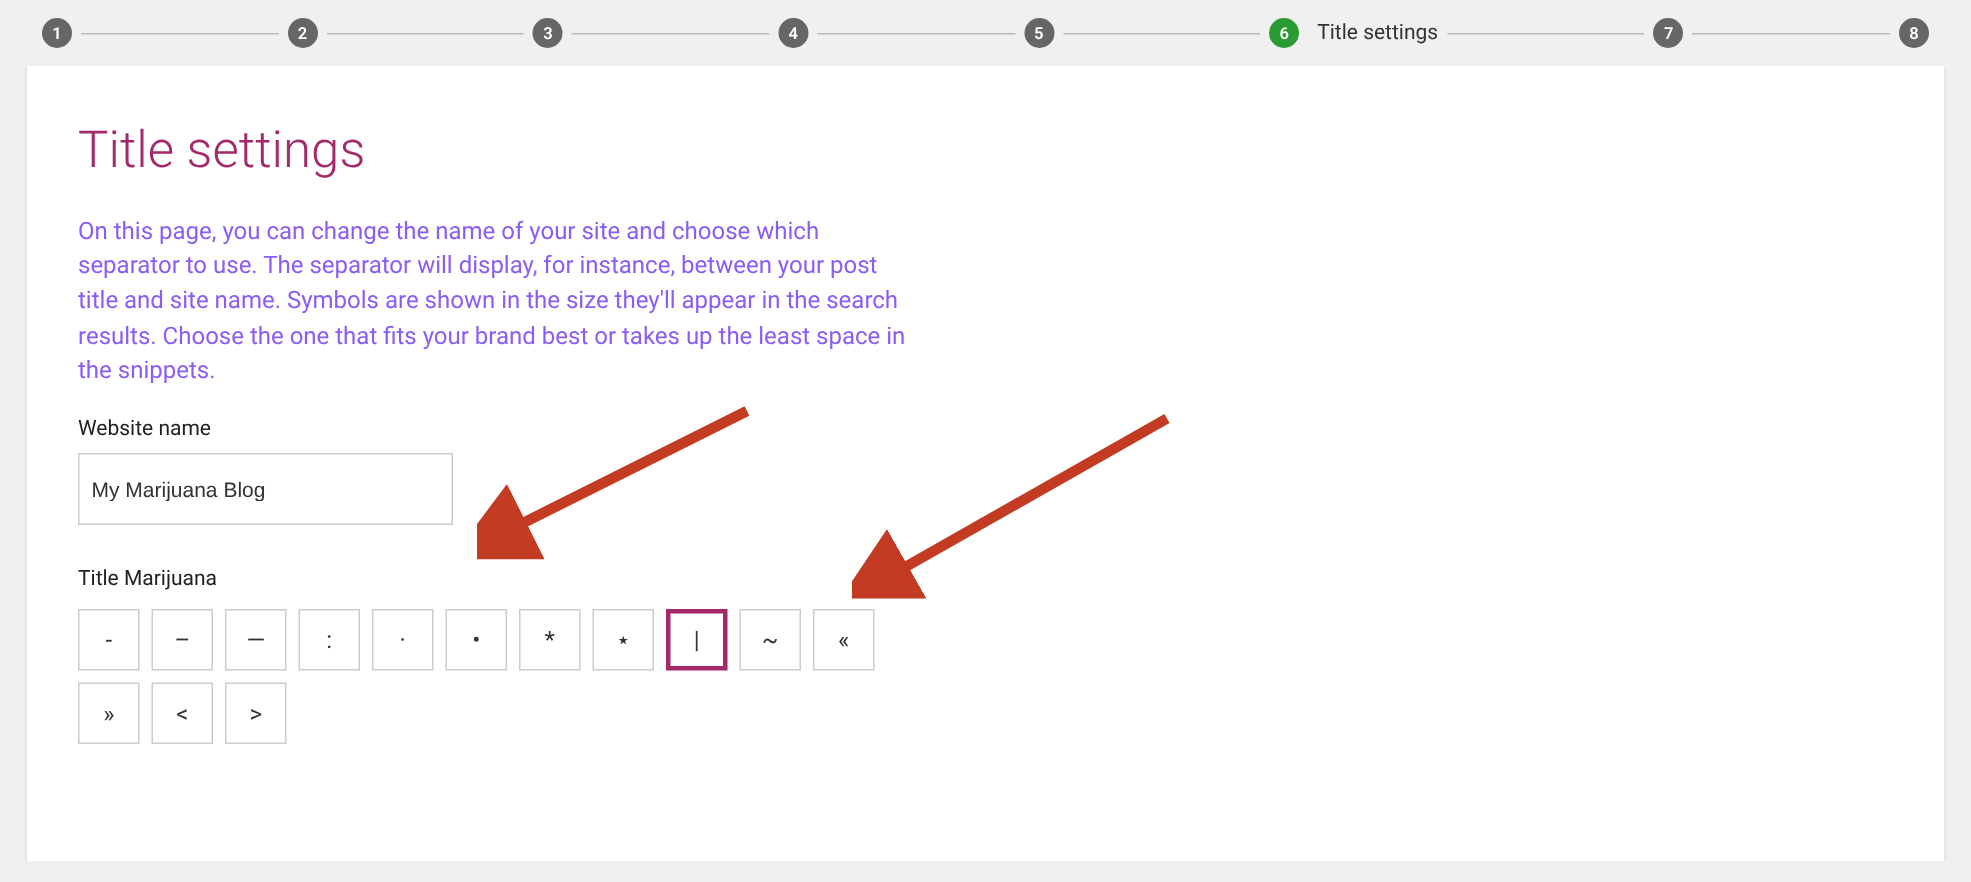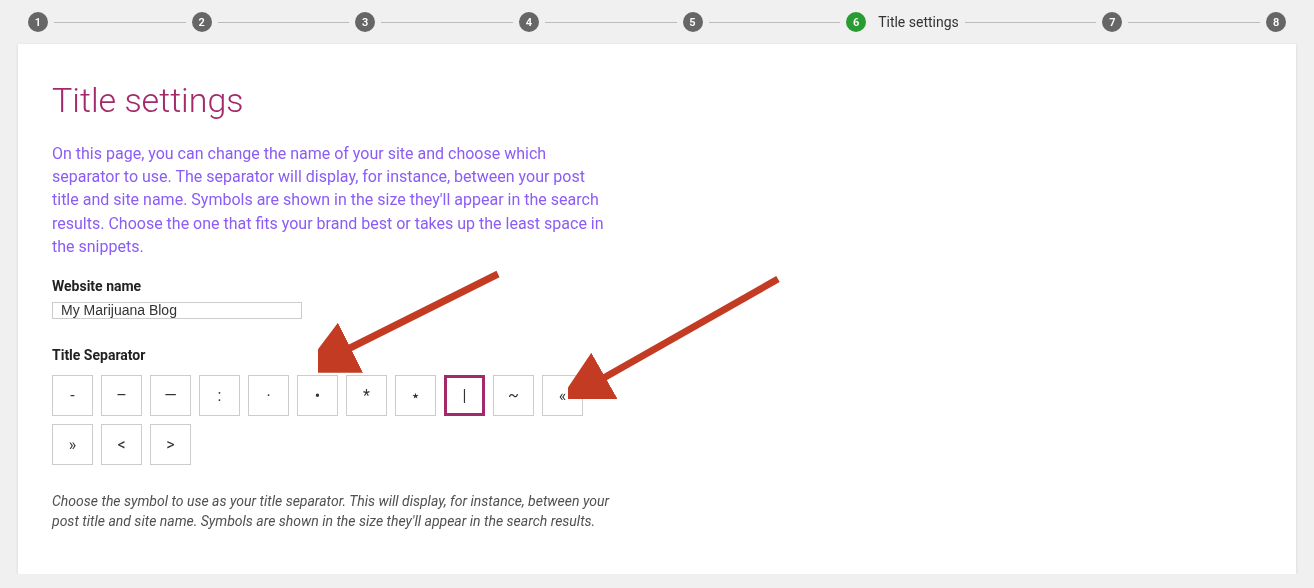--- a/index.html
+++ b/index.html
@@ -63,27 +63,27 @@
     }
     .description {
       font-size: 16px;
       line-height: 1.45;
       color: #8b5cf6;
       max-width: 560px;
       margin-bottom: 20px;
     }
     .field-label {
       font-size: 14px;
-      font-weight: 700;
+      font-weight: 400;
       color: #222;
       margin-bottom: 8px;
     }
     .website-name-input {
       width: 250px;
-      height: 17px;
+      height: 48px;
       border: 1px solid #ccc;
       padding: 4px 8px;
       font-size: 14px;
       color: #333;
       margin-bottom: 28px;
       display: block;
     }
     .separators {
       display: flex;
       flex-wrap: wrap;
@@ -158,39 +158,38 @@
     </div>
   </div>
 
 <div class="card">
   <h1>Title settings</h1>
   <p class="description">On this page, you can change the name of your site and choose which separator to use. The separator will display, for instance, between your post title and site name. Symbols are shown in the size they'll appear in the search results. Choose the one that fits your brand best or takes up the least space in the snippets.</p>
 
   <div class="field-label">Website name</div>
   <input type="text" class="website-name-input" value="My Marijuana Blog" style="">
 
-  <div class="field-label">Title Separator</div>
+  <div class="field-label">Title Marijuana</div>
   <div class="separators" id="separators">
       <button class="sep-btn">-</button>
       <button class="sep-btn">–</button>
       <button class="sep-btn">—</button>
       <button class="sep-btn">:</button>
       <button class="sep-btn">·</button>
       <button class="sep-btn">•</button>
       <button class="sep-btn">*</button>
       <button class="sep-btn">⋆</button>
       <button class="sep-btn selected">|</button>
       <button class="sep-btn">~</button>
       <button class="sep-btn">«</button>
       <button class="sep-btn">»</button>
       <button class="sep-btn">&lt;</button>
       <button class="sep-btn">&gt;</button>
     </div>
 
-  <p class="helper-text">Choose the symbol to use as your title separator. This will display, for instance, between your post title and site name. Symbols are shown in the size they'll appear in the search results.</p>
 
   <svg class="arrow" style="left:300px; top:220px;" width="200" height="110">
     <defs>
       <marker id="ah1" markerWidth="8" markerHeight="8" refX="2" refY="4" orient="auto">
         <path d="M0,0 L8,4 L0,8 Z" fill="#c23b22"></path>
       </marker>
     </defs>
     <line x1="180" y1="10" x2="20" y2="90" stroke="#c23b22" stroke-width="7" marker-end="url(#ah1)"></line>
   </svg>
 

